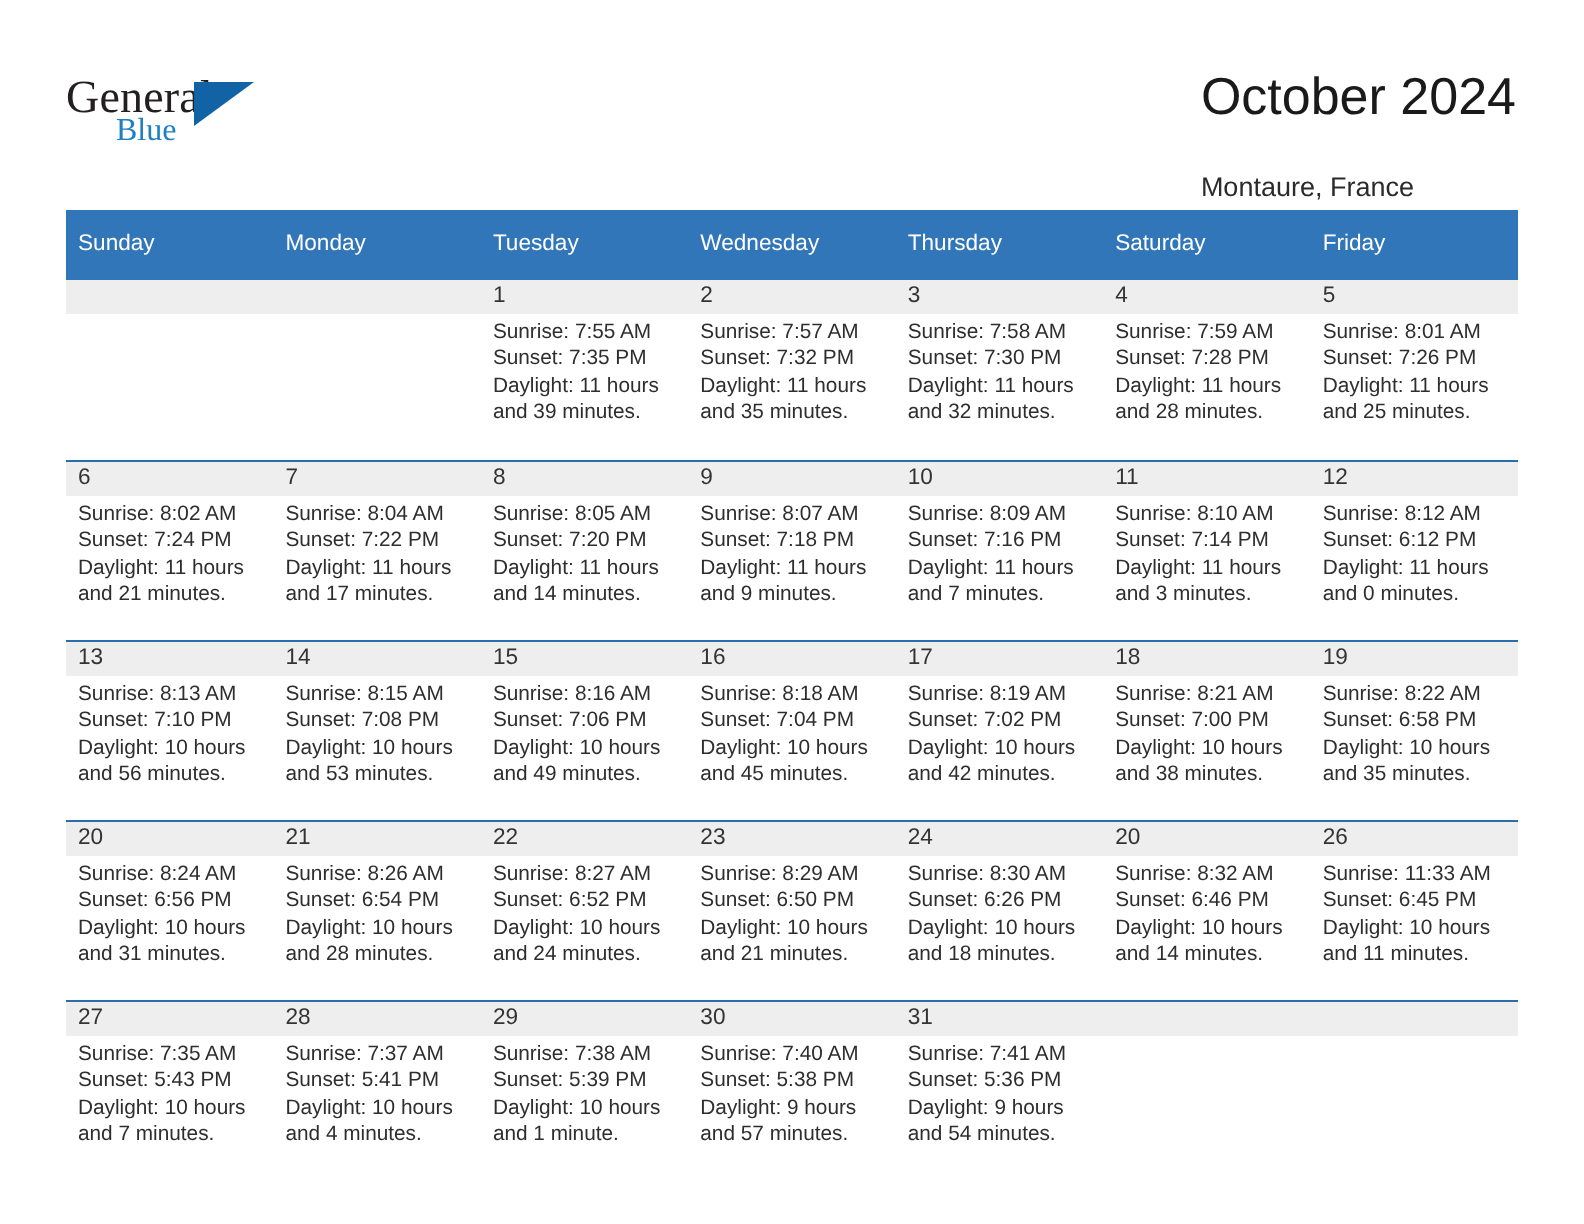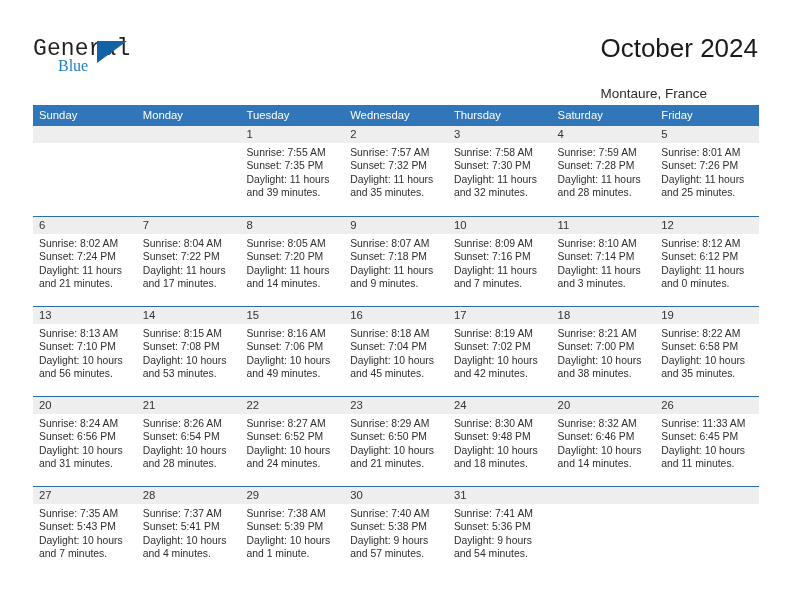--- a/index.html
+++ b/index.html
@@ -36,21 +36,21 @@
     width: 180px;
     height: 52px;
   }
   .brand-general {
     position: absolute;
     left: 0;
     top: 0;
     font-size: 23px;
     letter-spacing: 0.1px;
     color: #231f20;
-    font-family: Liberation Mono, monospace;
+    font-family: Liberation Serif, serif;
   }
   .brand-blue {
     position: absolute;
     left: 25px;
     top: 21px;
     font-size: 16px;
     color: #1f7fc4;
     font-family: Liberation Serif, serif;
   }
   .brand-flag {
@@ -87,21 +87,21 @@
   
   .calendar {
     position: absolute;
     left: 33px;
     top: 105px;
     width: 726px;
   }
   .weekday-row {
     display: flex;
     background: #3076b8;
-    height: 21px;
+    height: 35px;
     align-items: center;
   }
   .weekday {
     flex: 1 1 0;
     font-size: 11.3px;
     color: #ffffff;
     padding-left: 6px;
     box-sizing: border-box;
     line-height: 21px;
     white-space: nowrap;
@@ -396,21 +396,21 @@
               <div class="dayline">Sunrise: 8:29 AM</div>
               <div class="dayline">Sunset: 6:50 PM</div>
               <div class="dayline">Daylight: 10 hours</div>
               <div class="dayline">and 21 minutes.</div>
             </div>
           </div>
           <div class="daycell">
             <div class="daynum-band">24</div>
             <div class="daylines">
               <div class="dayline">Sunrise: 8:30 AM</div>
-              <div class="dayline">Sunset: 9:48 PM</div>
+              <div class="dayline">Sunset: 6:26 PM</div>
               <div class="dayline">Daylight: 10 hours</div>
               <div class="dayline">and 18 minutes.</div>
             </div>
           </div>
           <div class="daycell">
             <div class="daynum-band">20</div>
             <div class="daylines">
               <div class="dayline">Sunrise: 8:32 AM</div>
               <div class="dayline">Sunset: 6:46 PM</div>
               <div class="dayline">Daylight: 10 hours</div>

